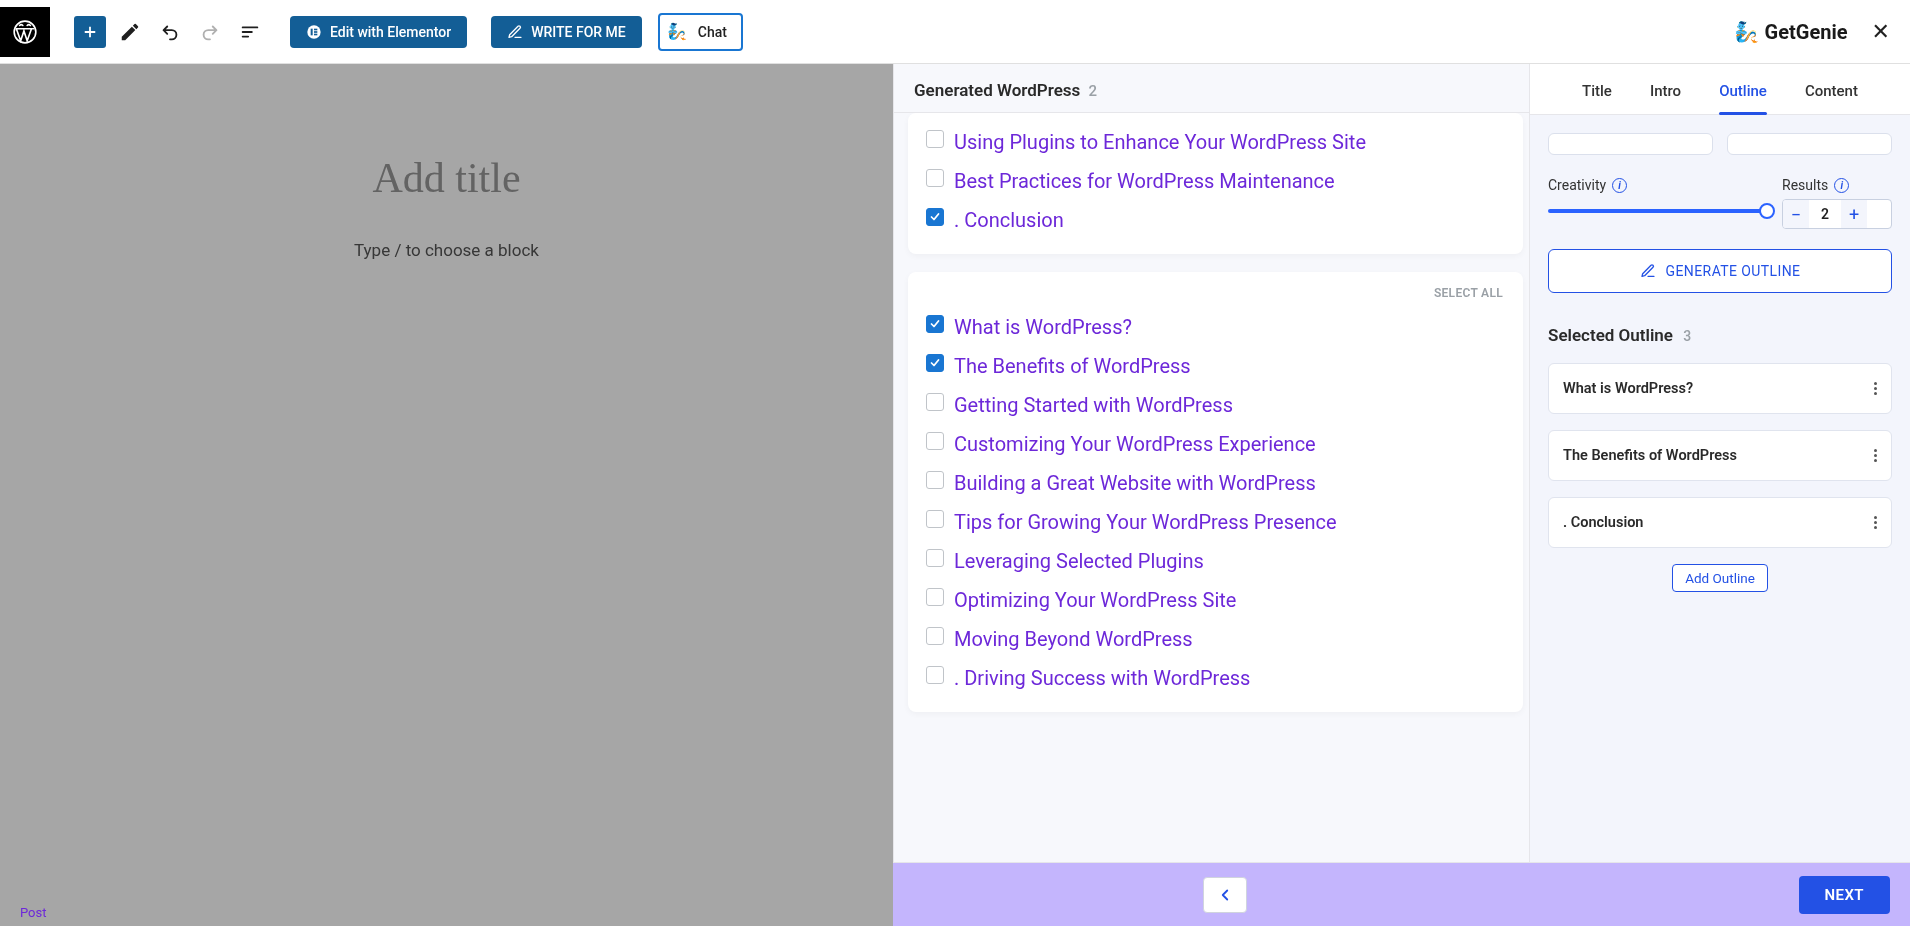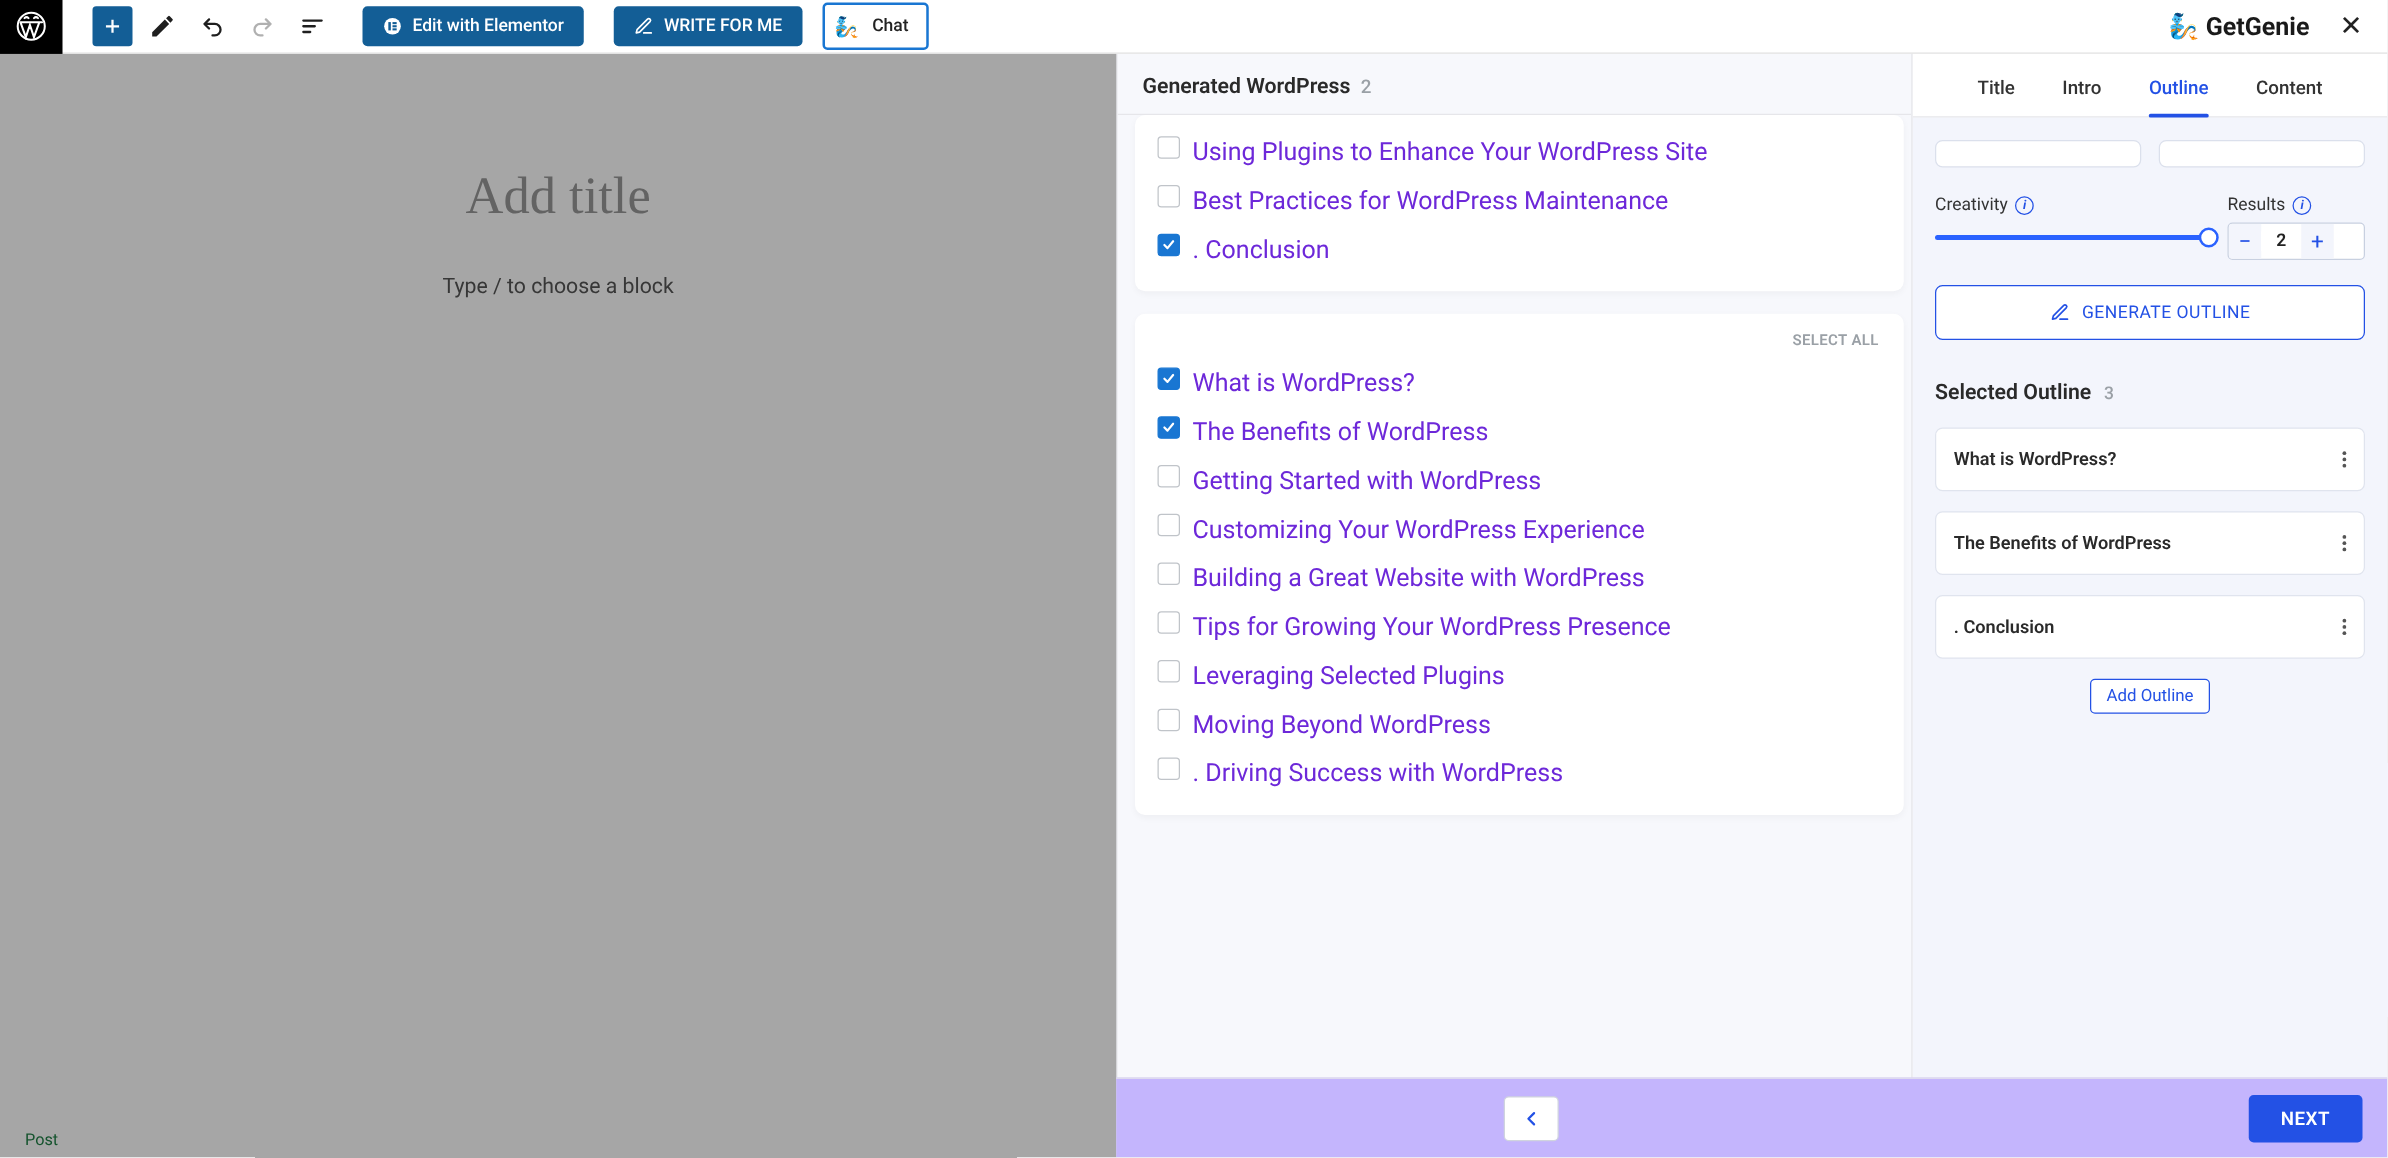--- a/index.html
+++ b/index.html
@@ -1,20 +1,20 @@
 <!DOCTYPE html>
 <html><head>
 <meta charset="utf-8">
 <style>
 * { box-sizing: border-box; margin: 0; padding: 0; font-family: -apple-system, BlinkMacSystemFont, "Segoe UI", Roboto, sans-serif; }
 html, body { height: 100%; width: 100%; overflow: hidden; }
 body { display: flex; flex-direction: column; background: #f0f0f0; }
 
 
-.topbar { height: 43px; background: #fff; display: flex; align-items: center; border-bottom: 1px solid #e0e0e0; position: relative; }
+.topbar { height: 64px; background: #fff; display: flex; align-items: center; border-bottom: 1px solid #e0e0e0; position: relative; }
 .wp-logo { width: 50px; height: 50px; background: #000; display: flex; align-items: center; justify-content: center; color: #fff; }
 .wp-logo svg { width: 26px; height: 26px; }
 .toolbar-left { display: flex; align-items: center; gap: 8px; padding-left: 24px; }
 .btn-add { width: 32px; height: 32px; background: #135e96; border-radius: 3px; display: flex; align-items: center; justify-content: center; color: #fff; cursor: pointer; }
 .icon-btn { width: 32px; height: 32px; display: flex; align-items: center; justify-content: center; color: #1f1f1f; cursor: pointer; border-radius: 2px; }
 .icon-btn.disabled { opacity: 0.35; cursor: default; }
 .icon-btn svg { width: 22px; height: 22px; }
 .toolbar-pill { display: flex; align-items: center; gap: 8px; padding: 8px 16px; border-radius: 4px; font-size: 14px; font-weight: 500; cursor: pointer; margin-left: 24px; }
 .pill-blue { background: #135e96; color: #fff; }
 .pill-chat { background: #fff; border: 2px solid #1976d2; color: #222; margin-left: 16px; padding: 5px 14px 5px 6px; }
@@ -26,21 +26,21 @@
 
 
 .body { flex: 1; display: flex; overflow: hidden; position: relative; }
 
 
 .editor-wrap { width: 893px; flex-shrink: 0; position: relative; display: flex; flex-direction: column; }
 .editor-overlay { position: absolute; inset: 0; background: rgba(0,0,0,0.35); z-index: 5; }
 .editor-canvas { position: absolute; inset: 0; display: flex; flex-direction: column; align-items: center; padding-top: 90px; background: #fff; }
 .title-input { font-family: Georgia, serif; font-size: 42px; color: #999; font-weight: 400; }
 .block-prompt { margin-top: 38px; font-size: 17px; color: #555; }
-.status-post { position: absolute; bottom: 6px; left: 20px; font-size: 13px; color: #14532d; z-index: 6; }
+.status-post { position: absolute; bottom: 6px; left: 20px; font-size: 13px; color: #6d28d9; z-index: 6; }
 
 
 .genie-mid { flex: 1; min-width: 0; background: #f7f8fc; border-left: 1px solid #e6e6ea; border-right: 1px solid #e6e6ea; display: flex; flex-direction: column; overflow: hidden; position: relative; }
 .mid-header { padding: 16px 20px 12px; border-bottom: 1px solid #e6e6ea; font-size: 17px; font-weight: 600; color: #2a2a2a; }
 .mid-header .count { color: #9aa0a6; font-weight: 500; font-size: 15px; margin-left: 4px; }
 .mid-scroll { flex: 1; overflow-y: auto; padding: 0 6px 16px 14px; }
 .mid-scroll::-webkit-scrollbar { width: 7px; }
 .mid-scroll::-webkit-scrollbar-thumb { background: #c8c9cc; border-radius: 4px; }
 .mid-scroll::-webkit-scrollbar-track { background: transparent; }
 .outline-card { background: #fff; border-radius: 8px; margin-bottom: 18px; padding: 10px 10px 14px 10px; box-shadow: 0 2px 6px rgba(0,0,0,0.04); }
@@ -218,20 +218,24 @@
           <div class="outline-item">
             <span class="chk "></span>
             <span class="lbl">Tips for Growing Your WordPress Presence</span>
           </div>
           <div class="outline-item">
             <span class="chk "></span>
             <span class="lbl">Leveraging Selected Plugins</span>
           </div>
           <div class="outline-item">
             <span class="chk "></span>
+            <span class="lbl">Optimizing Your WordPress Site</span>
+          </div>
+          <div class="outline-item">
+            <span class="chk "></span>
             <span class="lbl">Moving Beyond WordPress</span>
           </div>
           <div class="outline-item">
             <span class="chk "></span>
             <span class="lbl">. Driving Success with WordPress</span>
           </div>
         </div>
       </div>
   </div>
 

